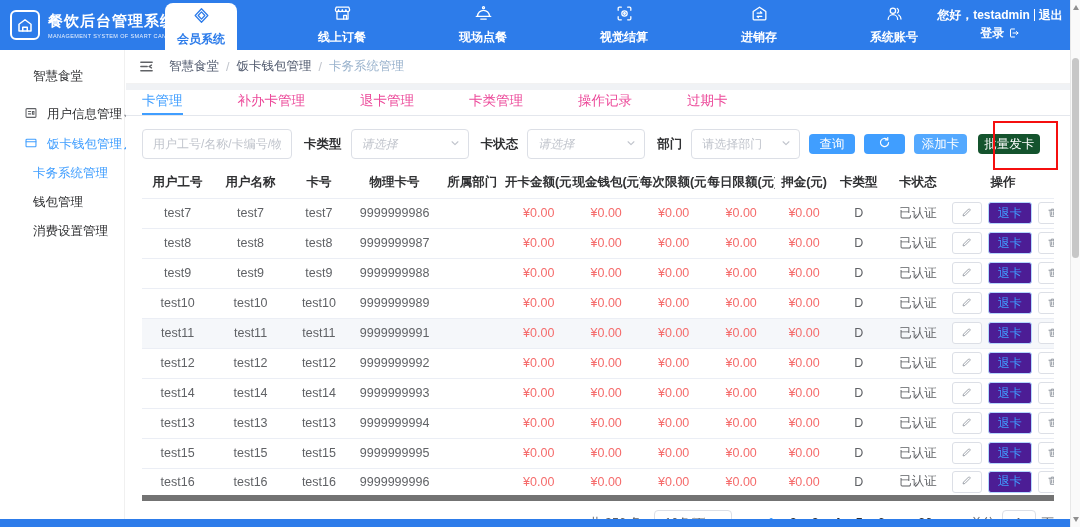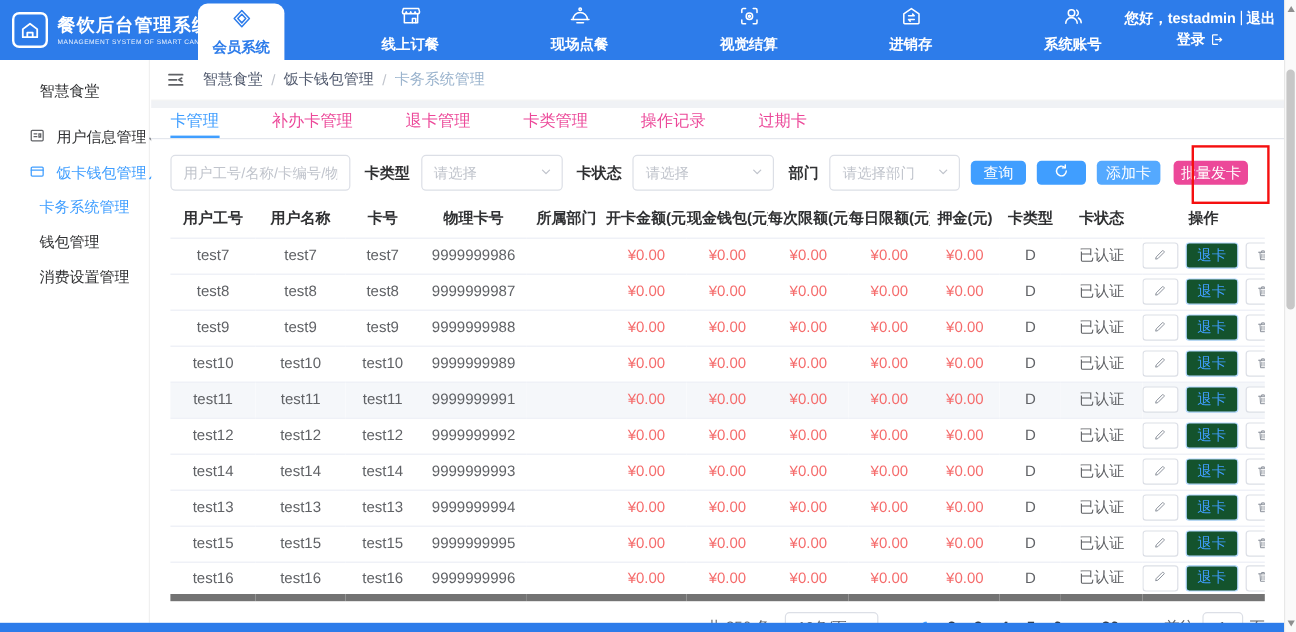--- a/index.html
+++ b/index.html
@@ -36,54 +36,54 @@
   .sb-child.active { color:#409eff; }
 
   
   .main { position:absolute; left:126px; top:50px; right:10px; bottom:8px; background:#fff; display:flex; flex-direction:column; }
   .crumbbar { height:34px; display:flex; align-items:center; padding-left:12px; border-bottom:1px solid #f2f2f2; flex:none; }
   .crumbbar .collapse-ic { width:17px; height:17px; color:#606266; margin-right:14px; cursor:pointer; }
   .crumb { font-size:12.5px; color:#515a6e; cursor:pointer; }
   .crumb.current { color:#9ab3cd; cursor:default; }
   .crumb-sep { color:#c0c4cc; margin:0 7px; font-size:12.5px; }
   .graygap { height:6px; background:#f0f2f5; flex:none; }
-  .tabs { height:26px; display:flex; gap:44px; padding-left:16px; border-bottom:1px solid #e4e7ed; flex:none; }
+  .tabs { height:26px; display:flex; gap:55px; padding-left:16px; border-bottom:1px solid #e4e7ed; flex:none; }
   .tab { font-size:13.5px; color:#ec4899; cursor:pointer; line-height:22px; }
   .tab.active { color:#409eff; border-bottom:2px solid #409eff; }
 
   
   .filterbar { flex:none; display:flex; align-items:center; gap:9px; padding:0 16px; margin-top:13px; height:30px; }
   .inp { height:30px; border:1px solid #dcdfe6; border-radius:4px; padding:0 10px; font-size:12px; color:#606266; font-family:inherit; }
   .inp::placeholder { color:#c0c4cc; }
   .kw { width:150px; }
   .flabel { font-size:12.5px; font-weight:bold; color:#303133; white-space:nowrap; margin-left:3px; }
   .select { height:30px; border:1px solid #dcdfe6; border-radius:4px; display:flex; align-items:center; justify-content:space-between; padding:0 8px 0 10px; font-size:12px; color:#c0c4cc; cursor:pointer; background:#fff; }
-  .sel-type,.sel-status { width:122px; }
+  .sel-type,.sel-status { width:122px;font-style:italic; }
   .sel-dept { width:112px; }
   .select svg { width:10px; height:10px; color:#c0c4cc; flex:none; }
   .btn { height:20px; border:none; border-radius:4px; color:#fff; font-size:12.5px; font-family:inherit; cursor:pointer; display:flex; align-items:center; justify-content:center; }
   .btn-search { width:48px; background:#409eff; }
   .btn-refresh { width:42px; background:#409eff; }
   .btn-refresh svg { width:13px; height:13px; }
   .btn-add { width:56px; background:#54a9ff; margin-left:auto; }
-  .btn-batch { width:64px; background:#ec4899; margin:0 14px 0 2px; }
+  .btn-batch { width:64px; background:#14532d; margin:0 14px 0 2px; }
 
   
   .tablewrap { flex:none; padding:8px 16px 0 16px; }
   table { width:100%; border-collapse:collapse; table-layout:fixed; }
   th { font-size:12.5px; font-weight:bold; color:#303133; height:31px; text-align:center; white-space:nowrap; overflow:hidden; }
   td { font-size:12.5px; color:#606266; height:30px; text-align:center; border-top:1px solid #ebeef5; white-space:nowrap; overflow:hidden; }
   tr.hl td { background:#f5f7fa; }
   td.money { color:#f56c6c; }
   tbody tr:last-child td { border-bottom:6px solid #737373; }
   .op-group { display:inline-flex; gap:6px; align-items:center; }
   .mini-btn { height:22px; border:1px solid #dcdfe6; background:#fff; border-radius:3px; display:inline-flex; align-items:center; justify-content:center; cursor:pointer; color:#8a909a; font-family:inherit; }
   .mini-btn svg { width:11px; height:11px; }
   .ic-btn { width:30px; }
-  .return-btn { padding:0 9px; background:#14532d; border-color:#b3d8ff; color:#409eff; font-size:12px; }
+  .return-btn { padding:0 9px; background:#4c1d95; border-color:#b3d8ff; color:#409eff; font-size:12px; }
 
   
   .pager { flex:none; display:flex; align-items:center; justify-content:flex-end; gap:8px; padding:9px 16px 0 0; font-size:12.5px; color:#606266; }
   .pg-total { margin-right:4px; }
   .pg-size { width:78px; height:26px; font-size:12px; color:#606266; }
   .pg-arrow { color:#303133; font-size:13px; padding:0 4px; cursor:pointer; }
   .pg-pages { display:flex; align-items:center; }
   .page-num { min-width:22px; text-align:center; font-weight:bold; color:#303133; cursor:pointer; font-size:12.5px; }
   .page-num.active { color:#409eff; }
   .page-num.dots { cursor:default; color:#303133; }

